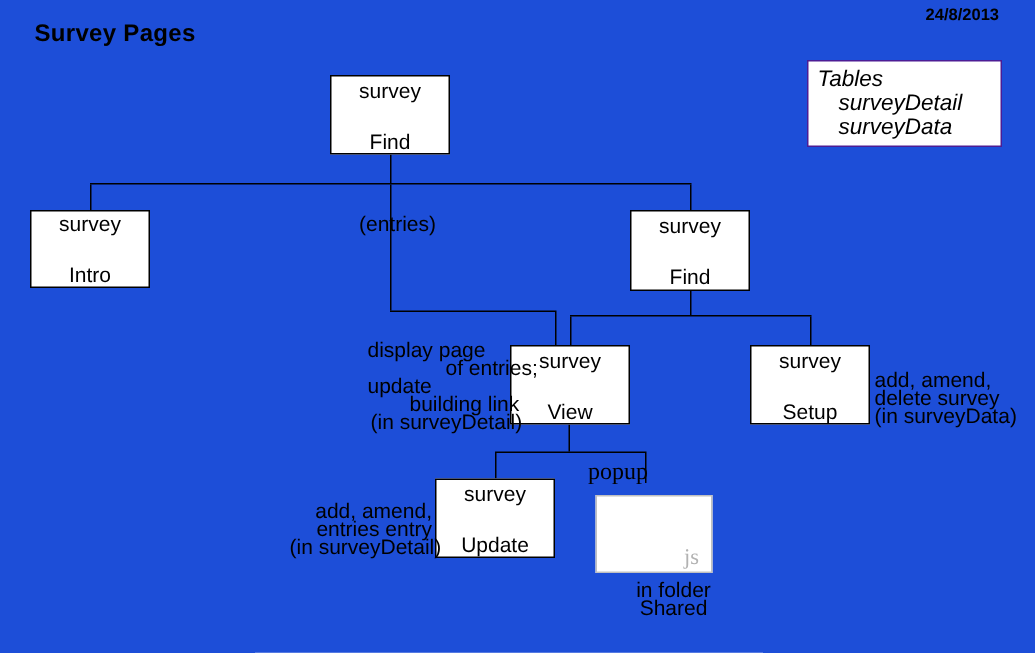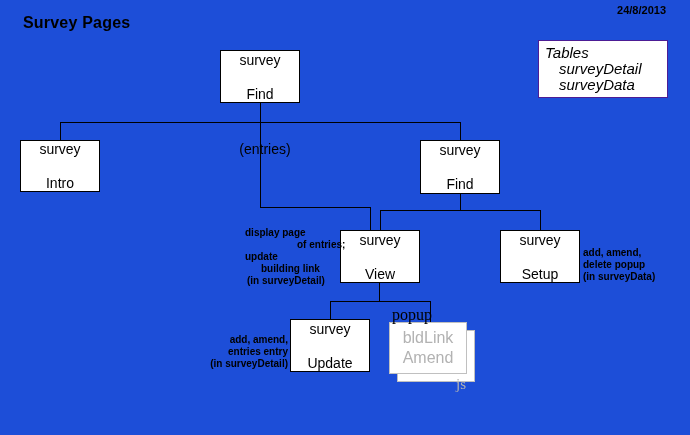--- a/index.html
+++ b/index.html
@@ -57,29 +57,29 @@
   .entries-label {
     position: absolute;
     left: 230px; top: 141px;
     width: 70px;
     text-align: center;
     font-size: 14px;
     z-index: 2;
   }
   .note {
     position: absolute;
-    font-size: 10px;
-    font-weight: bold;
+    font-size: 14px;
+    font-weight: normal;
     line-height: 12px;
     z-index: 3;
     white-space: nowrap;
   }
   .note .ind-0 { margin-left: 0; }
   .note .ind-1 { margin-left: 52px; }
-  .note .ind-2 { margin-left: 16px; }
+  .note .ind-2 { margin-left: 28px; }
   .note .ind-3 { margin-left: 2px; }
   .note-right { text-align: right; }
   .note-center { text-align: center; white-space: normal; }
   .popup-back {
     position: absolute;
     left: 397px; top: 330px;
     width: 78px; height: 52px;
     box-sizing: border-box;
     background: #FFFFFF;
     border: 1px solid #C0C0C0;
@@ -103,21 +103,21 @@
   }
   .popup-label {
     position: absolute;
     left: 392px; top: 306px;
     font-family: "Liberation Serif", serif;
     font-size: 16px;
     z-index: 3;
   }
   .js-label {
     position: absolute;
-    left: 456px; top: 376px;
+    left: 456px; top: 364px;
     font-family: "Liberation Serif", serif;
     font-size: 15px;
     color: #B2B2B2;
     z-index: 3;
   }
 </style>
 </head>
 <body>
 
 <div id="stage">
@@ -168,41 +168,41 @@
     <div>Setup</div>
   </div>
   <div class="node" style="left:290px;top:319px;width:80px;height:53px;">
     <div>survey</div>
     <div>Update</div>
   </div>
 
   <div class="entries-label">(entries)</div>
 
   <div class="popup-back"></div>
-  <div class="popup-front">
-    <div>bldLink</div>
-    <div>Amend</div>
-  </div>
   <div class="popup-label">popup</div>
   <div class="js-label">js</div>
 
   <div class="note" style="left:245px;top:227px;">
     <div class="ind-0">display page</div>
     <div class="ind-1">of entries;</div>
     <div class="ind-0">update</div>
     <div class="ind-2">building link</div>
     <div class="ind-3">(in surveyDetail)</div>
   </div>
 
   <div class="note" style="left:583px;top:247px;">
     <div>add, amend,</div>
-    <div>delete popup</div>
+    <div>delete survey</div>
     <div>(in surveyData)</div>
   </div>
 
   <div class="note note-right" style="left:193px;top:334px;width:95px;">
     <div>add, amend,</div>
     <div>entries entry</div>
     <div>(in surveyDetail)</div>
   </div>
 
+  <div class="note note-center" style="left:404px;top:387px;width:90px;">
+    <div>in folder</div>
+    <div>Shared</div>
+  </div>
 
 </div>
 
 </body></html>

